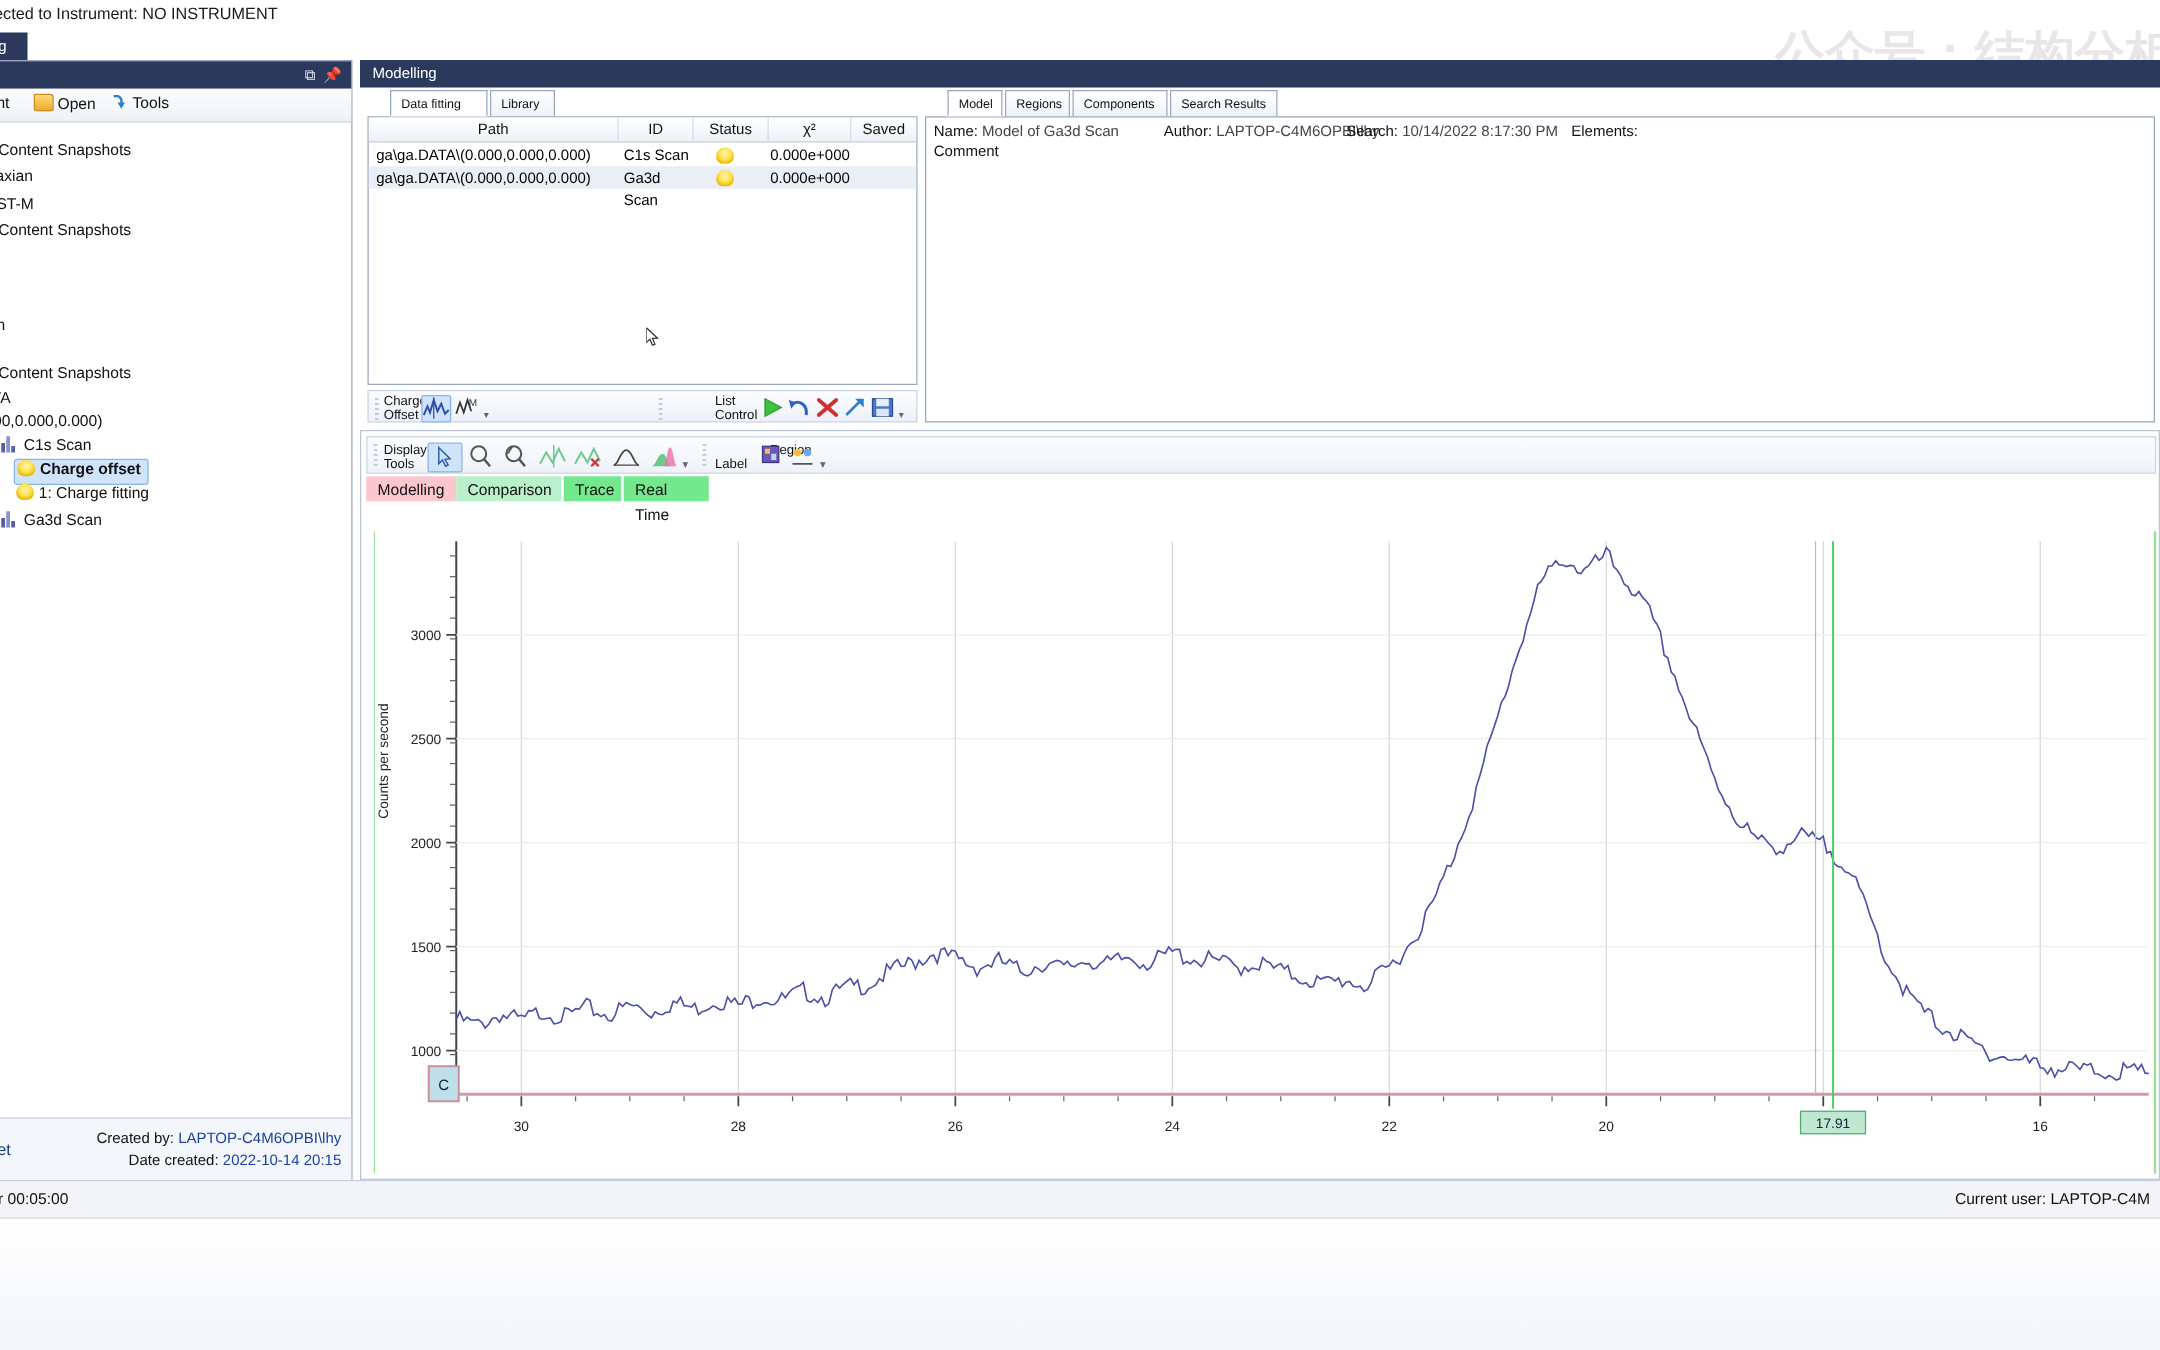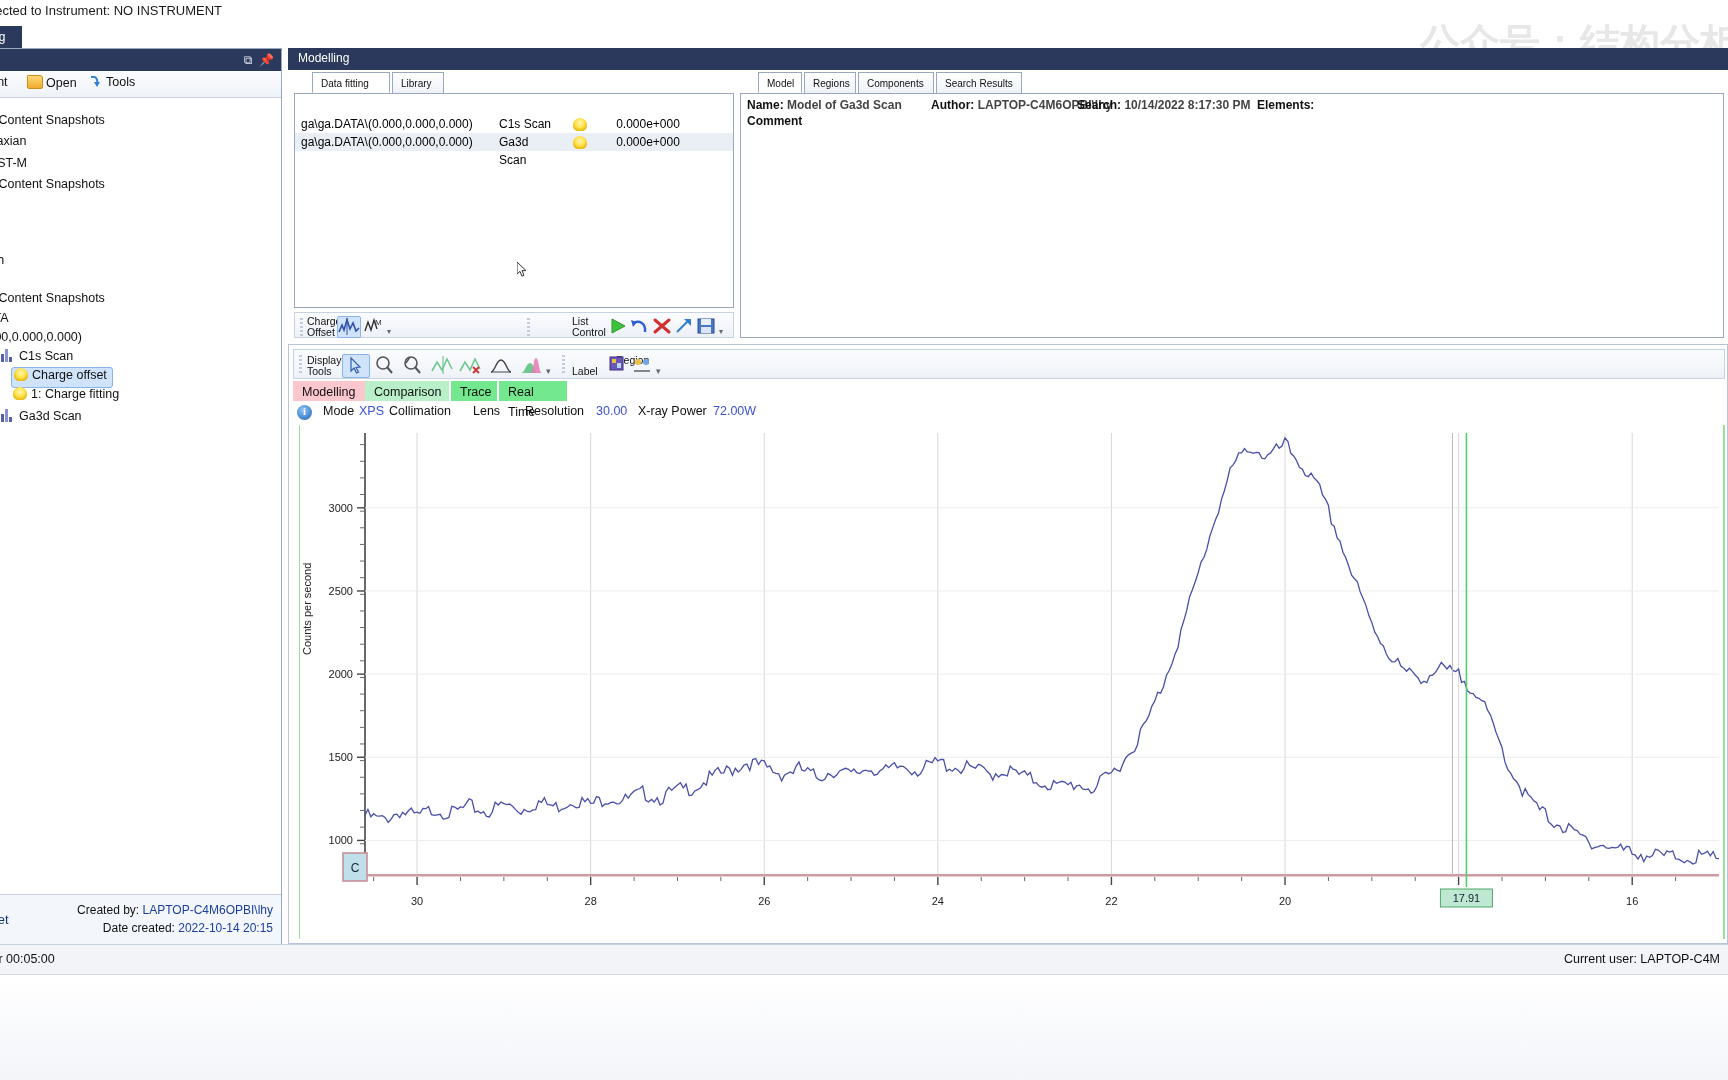--- a/index.html
+++ b/index.html
@@ -34,21 +34,21 @@
   
   #tree{position:absolute;left:0;top:50px;width:292px;height:800px;overflow:hidden;}
   .trow{position:absolute;height:19px;white-space:nowrap;font-size:12.5px;color:#111;}
   .tico{display:inline-block;width:14px;height:13px;vertical-align:-2px;margin-right:4px;}
   .bulb{background:radial-gradient(circle at 50% 38%,#fff6b0 0%,#ffe14d 45%,#e8b800 75%,#b98d00 100%);
         border-radius:50% 50% 40% 40%;}
   .chart-ico{background:
       linear-gradient(to top,#5560a8 0 60%,transparent 60%) 0 0/3px 100% no-repeat,
       linear-gradient(to top,#8a93cf 0 100%) 4px 0/3px 100% no-repeat,
       linear-gradient(to top,#5560a8 0 40%,transparent 40%) 8px 0/3px 100% no-repeat;}
-  .sel{background:#cfe3fb;border:1px solid #8ab4e8;border-radius:3px;font-weight:normal;padding:0 5px 0 2px;}
+  .sel{background:#cfe3fb;border:1px solid #8ab4e8;border-radius:3px;font-weight:bold;padding:0 5px 0 2px;}
 
   
   #leftinfo{position:absolute;left:0;bottom:0;width:292px;height:52px;
             background:#f3f6fb;border-top:1px solid #c8d2e2;}
   #leftinfo .lbl{position:absolute;left:-12px;top:17px;font-size:13px;color:#123a7a;}
   #leftinfo .ci{position:absolute;right:8px;font-size:12px;color:#111;text-align:right;white-space:nowrap;}
   #leftinfo .ci .v{color:#1a3fa0;}
 
   
   #modelwin{left:288px;top:48px;width:1440px;height:292px;background:#ffffff;}
@@ -75,21 +75,21 @@
 
   #fittools{position:absolute;left:0;top:240px;width:440px;height:26px;
             background:linear-gradient(#fbfcfe,#edf1f8);border:1px solid #c8d2e2;box-sizing:border-box;}
   .twolab{position:absolute;font-size:10.5px;line-height:11px;color:#111;}
   .tbtn{position:absolute;width:22px;height:20px;}
   .tbtn.on{background:#cfe3fb;border:1px solid #8ab4e8;border-radius:2px;}
 
   
   #modelpane{position:absolute;left:452px;top:24px;width:984px;height:266px;}
   #modelgrid{position:absolute;left:0;top:21px;width:984px;height:245px;border:1px solid #9aa8bf;
-             background:#fff;box-sizing:border-box;font-weight:bold;}
+             background:#fff;box-sizing:border-box;}
   .minfo{position:absolute;font-size:12px;white-space:nowrap;}
   .minfo .k{color:#111;}
   .minfo .v{color:#444;}
 
   
   #specwin{left:288px;top:344px;width:1440px;height:600px;background:#ffffff;
            border:1px solid #b9c4d6;box-sizing:border-box;}
   #disptools{position:absolute;left:4px;top:4px;width:1432px;height:30px;
              background:linear-gradient(#fbfcfe,#eef2f8);border:1px solid #c8d2e2;box-sizing:border-box;}
   .grip{position:absolute;top:5px;width:3px;height:20px;
@@ -199,20 +199,27 @@
     <div class="t">Modelling</div>
   </div>
 
   <div id="fitpane">
     <div class="tabstrip">
       <div class="tab active" style="left:0;width:78px;">Data fitting</div>
       <div class="tab" style="left:80px;width:52px;">Library</div>
     </div>
 
     <div id="fitgrid">
+      <div id="fithead">
+        <div class="hcell" style="left:0;width:200px;">Path</div>
+        <div class="hcell" style="left:200px;width:60px;">ID</div>
+        <div class="hcell" style="left:260px;width:60px;">Status</div>
+        <div class="hcell" style="left:320px;width:66px;">χ²</div>
+        <div class="hcell" style="left:386px;width:52px;border-right:none;">Saved</div>
+      </div>
 
       <div class="grow" style="top:21px;">
         <div class="gcell" style="left:6px;width:196px;">ga\ga.DATA\(0.000,0.000,0.000)</div>
         <div class="gcell" style="left:204px;width:58px;">C1s Scan</div>
         <div class="gcell" style="left:262px;width:56px;"><span class="tico bulb" style="margin-left:16px;margin-top:3px;"></span></div>
         <div class="gcell" style="left:320px;width:66px;text-align:center;">0.000e+000</div>
       </div>
 
       <div class="grow alt" style="top:39px;">
         <div class="gcell" style="left:6px;width:196px;">ga\ga.DATA\(0.000,0.000,0.000)</div>
@@ -383,31 +390,20 @@
   </div>
 
   <div id="viewtab-bg"></div>
   <div id="viewtabs">
     <div class="vtab mod" style="left:0;width:72px;">Modelling</div>
     <div class="vtab g1" style="left:72px;width:84px;">Comparison</div>
     <div class="vtab g2" style="left:158px;width:46px;">Trace</div>
     <div class="vtab g2" style="left:206px;width:68px;">Real Time</div>
   </div>
 
-  <div id="statline">
-    <div id="info-ico"></div>
-    <span style="left:30px;">Mode</span>
-    <span class="sv" style="left:66px;">XPS</span>
-    <span style="left:96px;">Collimation</span>
-    <span style="left:180px;">Lens</span>
-    <span style="left:232px;">Resolution</span>
-    <span class="sv" style="left:303px;">30.00</span>
-    <span style="left:345px;">X-ray Power</span>
-    <span class="sv" style="left:420px;">72.00W</span>
-  </div>
 
   <div id="plotarea">
     <div id="greenL"></div>
     <div id="greenR"></div>
     <div id="ylabel">Counts per second</div>
     <div id="xlabel">Binding energy (eV)</div>
     <svg id="plotsvg" width="1432" height="514">
         <line x1="124.0769230769232" y1="8" x2="124.0769230769232" y2="452" stroke="#d8d8d8" stroke-width="1"></line>
         <line x1="124.0769230769232" y1="452" x2="124.0769230769232" y2="460" stroke="#444" stroke-width="1.4"></line>
         <text x="124.0769230769232" y="480" font-size="11" fill="#222" text-anchor="middle" font-family="&quot;Liberation Sans&quot;,sans-serif">30</text>

